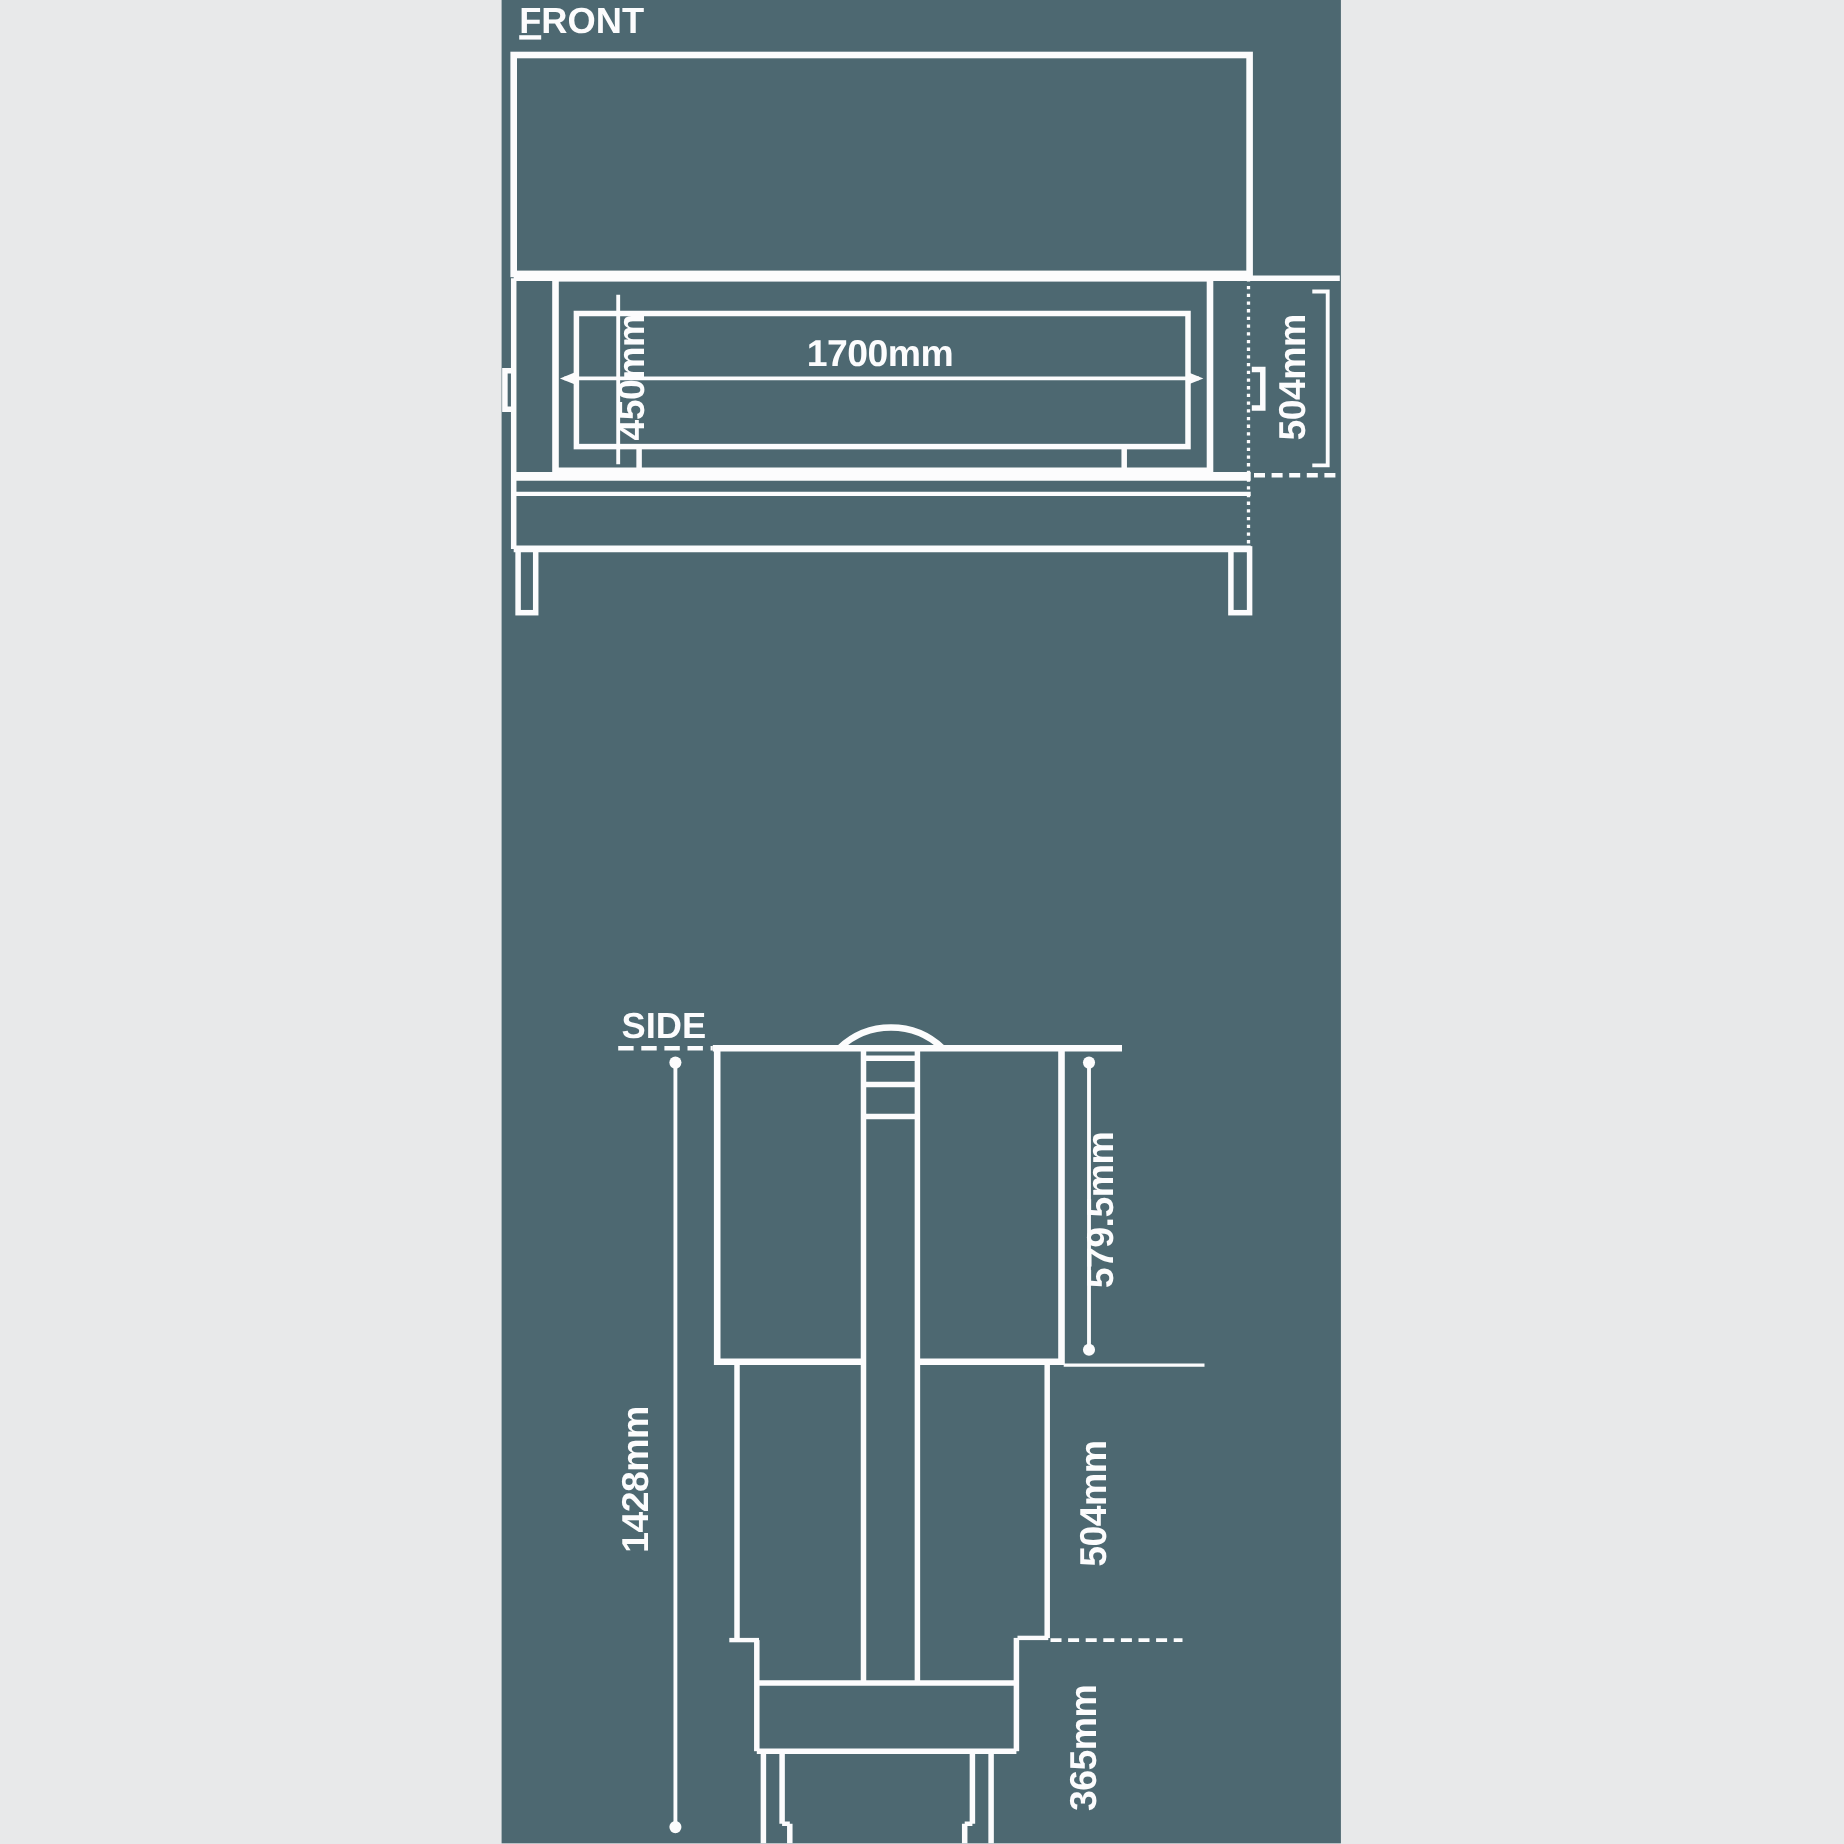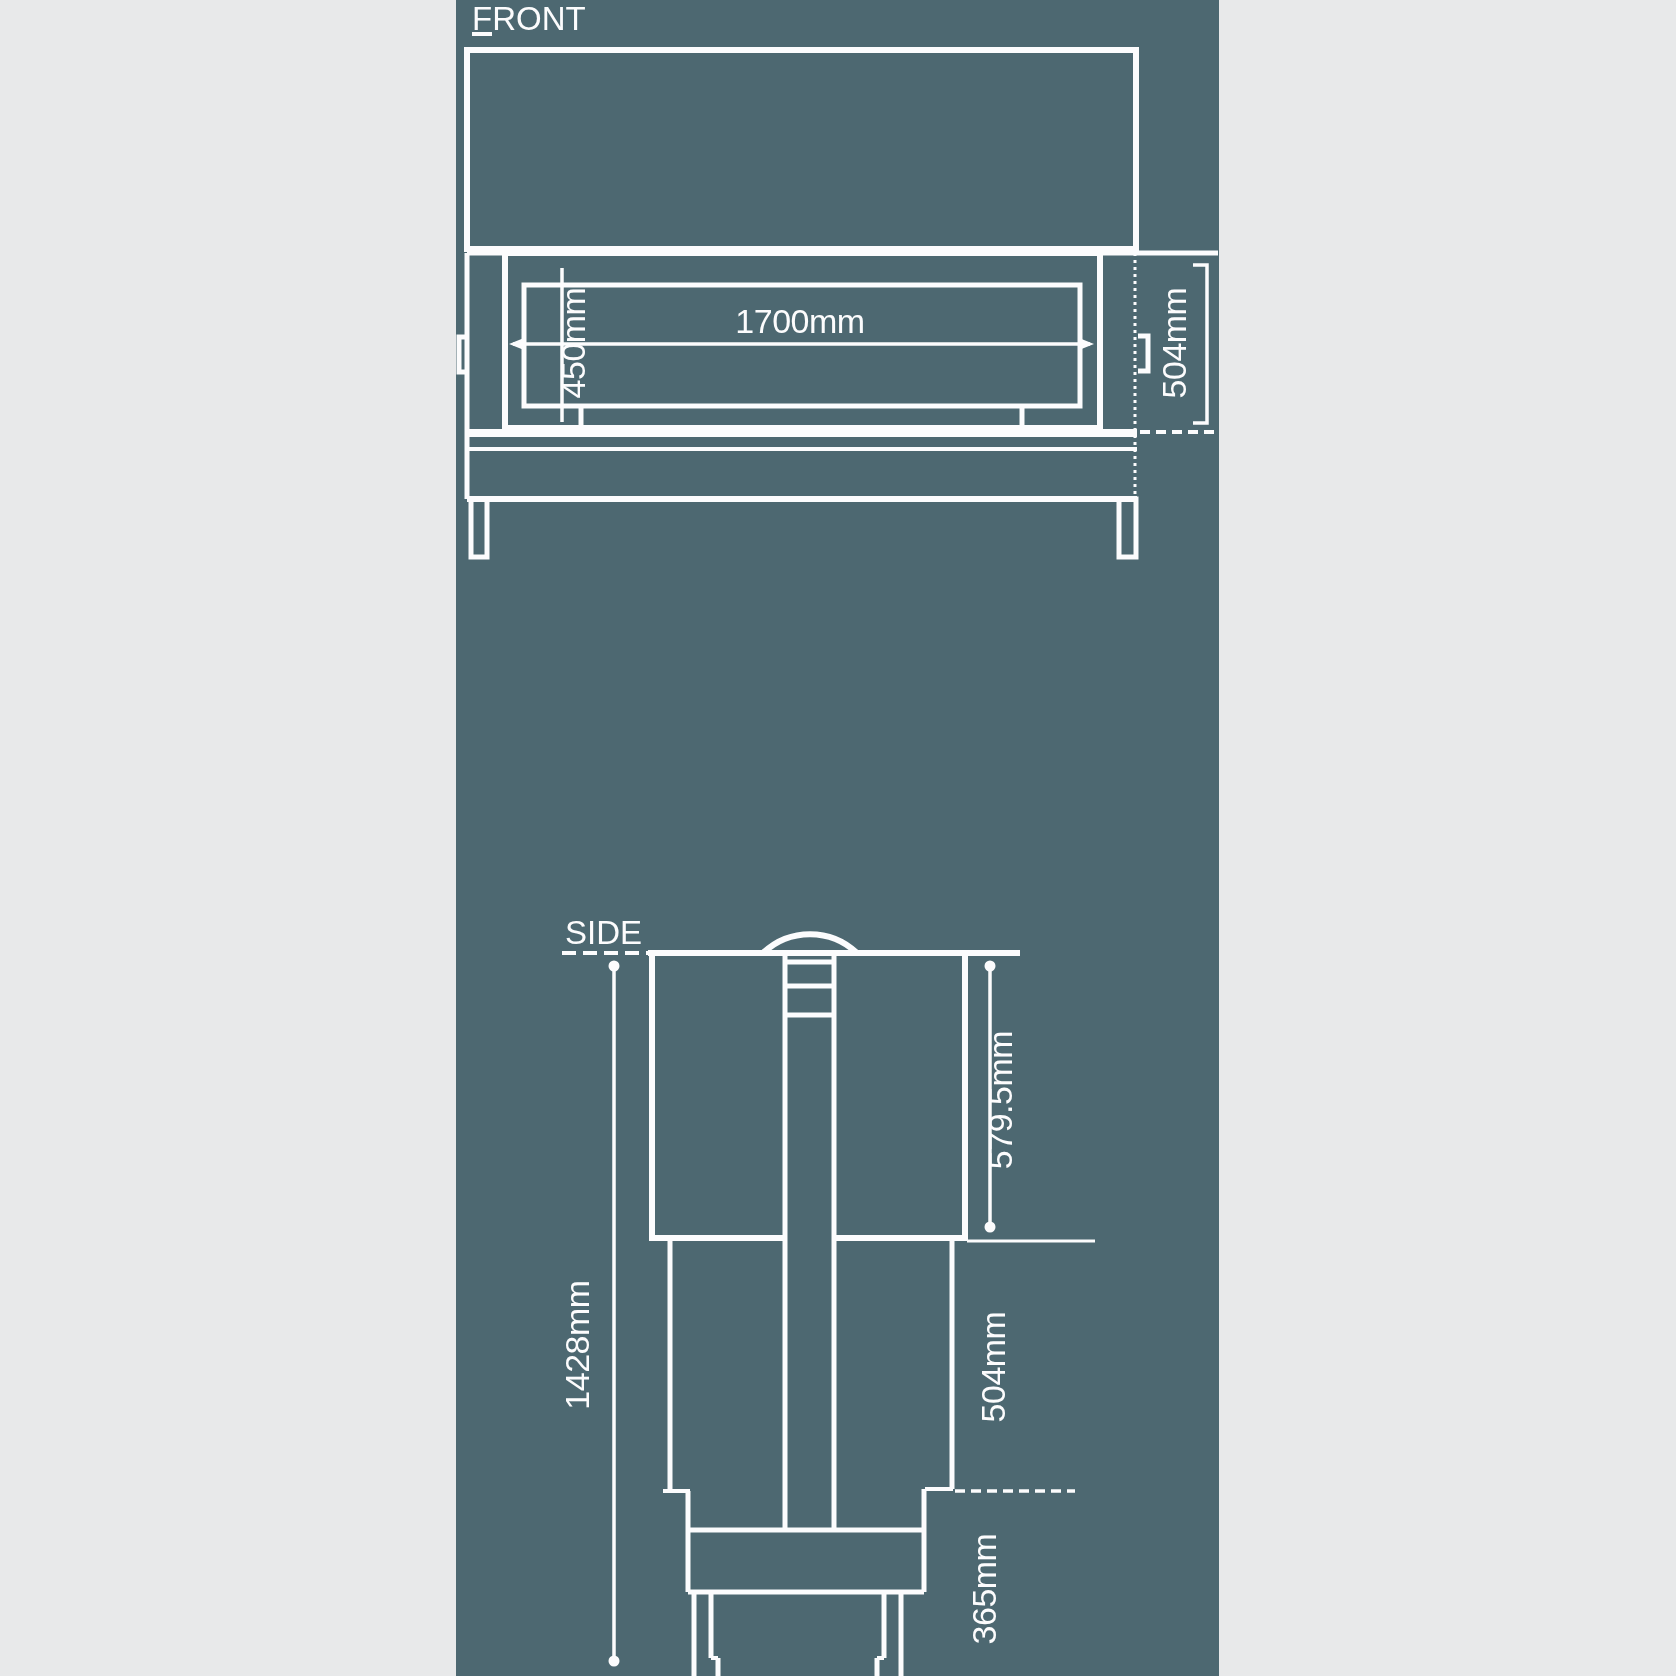--- a/index.html
+++ b/index.html
@@ -7,21 +7,21 @@
     --panel:#4d6871;
     --line:#fcfcfd;
   }
   html,body{margin:0;padding:0;}
   body{
     width:1676px;height:1676px;
     background:var(--canvas);
     font-family:"Liberation Sans", sans-serif;
     overflow:hidden;
   }
-  .stage{position:relative;width:1676px;height:1676px;}
+  .stage{position:relative;width:1676px;height:1676px;font-weight:bold;}
   svg{display:block;}
   .ln{stroke:var(--line);fill:none;stroke-linecap:butt;}
   .fillw{fill:var(--line);stroke:none;}
   .txt{
     fill:var(--line);
     font-family:"Liberation Sans", sans-serif;
     font-size:34px;
     letter-spacing:-0.5px;
   }
   .viewlabel{font-size:33px;letter-spacing:0px;}

